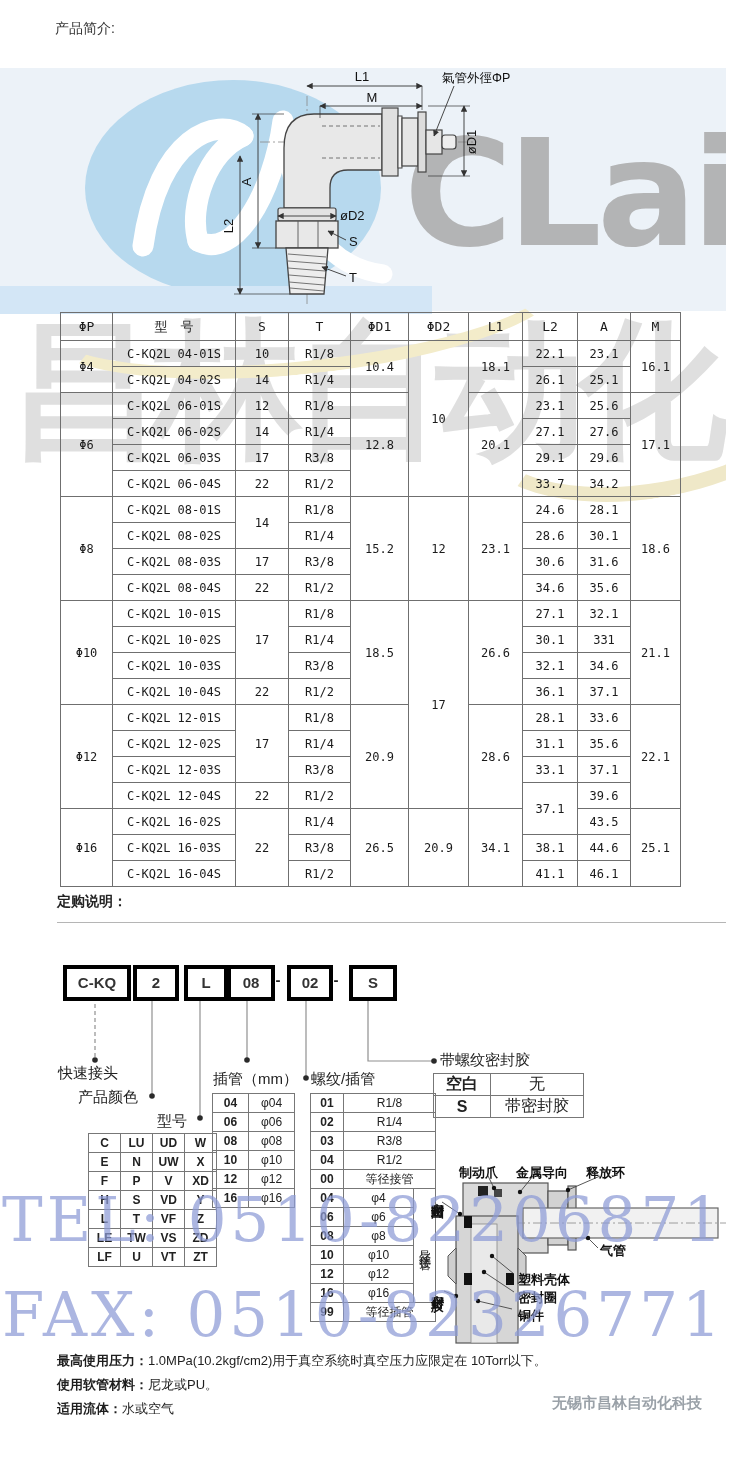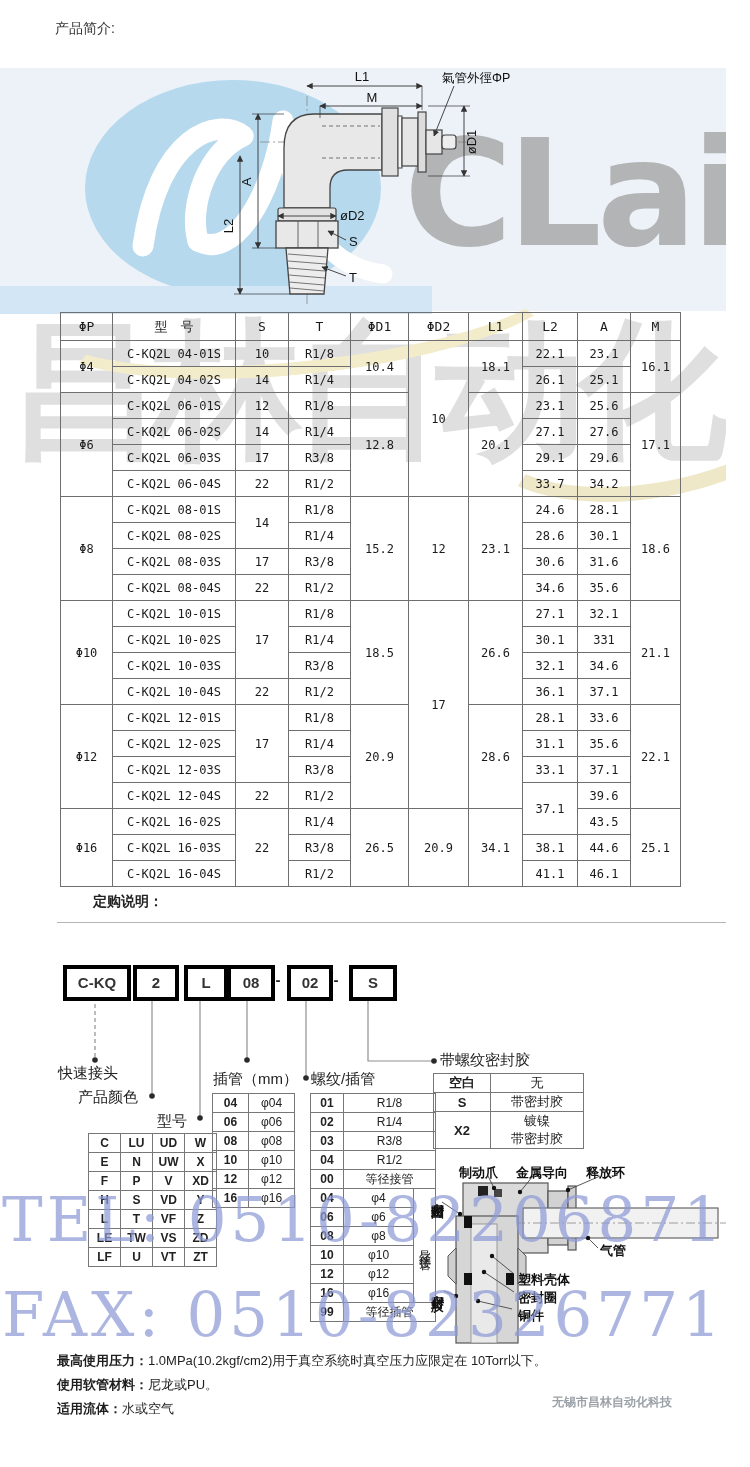--- a/index.html
+++ b/index.html
@@ -15,43 +15,43 @@
   .sw1{left:40px;top:238px;width:500px;height:110px;border-bottom-color:#f3ecca;transform:rotate(-6deg);}
   .sw2{left:470px;top:318px;width:330px;height:150px;border-width:15px;border-bottom-color:#efe8c8;transform:rotate(-10deg);z-index:0;}
 
   
   .wm-band{left:0;top:286px;width:432px;height:28px;background:#d3e6f6;z-index:0;}
   .wm-cjk{left:10px;top:310px;width:740px;height:168px;font-size:150px;font-weight:bold;color:#b9b9b9;
           opacity:.45;letter-spacing:-8px;line-height:160px;overflow:hidden;z-index:0;white-space:nowrap;}
   .wm-telfax{left:2px;width:760px;font-family:"DejaVu Serif",serif;font-size:61px;color:#8d9bd6;
              opacity:.72;letter-spacing:4px;white-space:nowrap;z-index:3;line-height:1.1;}
   .wm-tel{top:1186px;} .wm-fax{top:1281px;}
-  .company{left:552px;top:1394px;font-size:12px;font-weight:bold;color:#9aa1a8;z-index:2;}
+  .company{left:552px;top:1394px;font-size:15px;font-weight:bold;color:#9aa1a8;z-index:2;}
 
   
   .h-intro{left:55px;top:20px;font-size:14px;color:#333;z-index:2;}
-  .h-order{left:57px;top:893px;font-size:14px;font-weight:bold;color:#222;z-index:2;margin-left:36px;}
+  .h-order{left:57px;top:893px;font-size:14px;font-weight:bold;color:#222;z-index:2;}
   .rule{left:57px;top:922px;width:688px;height:1px;background:#b5b5b5;z-index:1;}
 
   
   table{border-collapse:collapse;table-layout:fixed;background:transparent;}
   .spec{left:60px;top:312px;z-index:1;font-family:"DejaVu Sans Mono",monospace;font-size:12px;}
   .spec th,.spec td{border:1px solid #6f6f6f;text-align:center;padding:0;font-weight:normal;height:25px;color:#1b1b1b;}
   .spec th{height:27px;font-size:13px;}
 
   
   .octbl{position:absolute;font-size:12px;z-index:2;}
   .octbl td{border:1px solid #777;text-align:center;padding:0 2px;height:18px;color:#222;}
   .octbl td:first-child{font-weight:bold;}
   .model-tbl{left:88px;top:1133px;font-weight:600;}
   .model-tbl td{width:27px;}
   .tube-tbl{left:212px;top:1093px;}
   .thread-tbl{left:310px;top:1093px;}
   .sealant-tbl{left:433px;top:1073px;z-index:2;}
-  .sealant-tbl td{white-space:pre-line;font-size:13px;margin-top:14px;}
+  .sealant-tbl td{white-space:pre-line;font-size:16px;margin-top:14px;}
   .sealant-tbl tr:nth-child(3) td{height:34px;}
   .vert{writing-mode:vertical-rl;letter-spacing:3px;color:#555;font-weight:normal!important;}
   .dim{color:#808080;}
 
   
   .cbox{position:absolute;top:965px;height:28px;border:4px solid #000000;text-align:center;font-weight:bold;
         font-size:15px;line-height:27px;color:#333;z-index:2;background:transparent;}
   .cdash{position:absolute;top:965px;height:30px;line-height:30px;font-weight:bold;font-size:15px;z-index:2;}
   .olabel{position:absolute;font-size:15px;color:#222;z-index:2;}
   .slabel{position:absolute;font-size:13px;font-weight:bold;color:#111;z-index:2;}
@@ -506,25 +506,20 @@
         <col style="width:93px">
       </colgroup>
       <tbody>
         <tr>
           <td>空白</td>
           <td>无</td>
         </tr>
         <tr>
           <td>S</td>
           <td>带密封胶</td>
-        </tr>
-        <tr>
-          <td>X2</td>
-          <td>镀镍
-带密封胶</td>
         </tr>
       </tbody>
     </table>
 
   <svg class="abs" style="left:428px;top:1158px;z-index:2" width="322" height="207" viewBox="0 0 322 207">
     <rect x="35" y="25" width="85" height="70" fill="#dadada" stroke="#555" stroke-width="1.2"></rect>
     <rect x="120" y="33" width="20" height="54" fill="#d2d2d2" stroke="#555" stroke-width="1.2"></rect>
     <rect x="140" y="28" width="8" height="64" fill="#cfcfcf" stroke="#555" stroke-width="1.2"></rect>
     <rect x="95" y="50" width="195" height="30" fill="#f1f1f1" stroke="#666" stroke-width="1.2"></rect>
     <path d="M88,65 H300" stroke="#888" stroke-width="0.8" stroke-dasharray="9,3,2,3" fill="none"></path>

